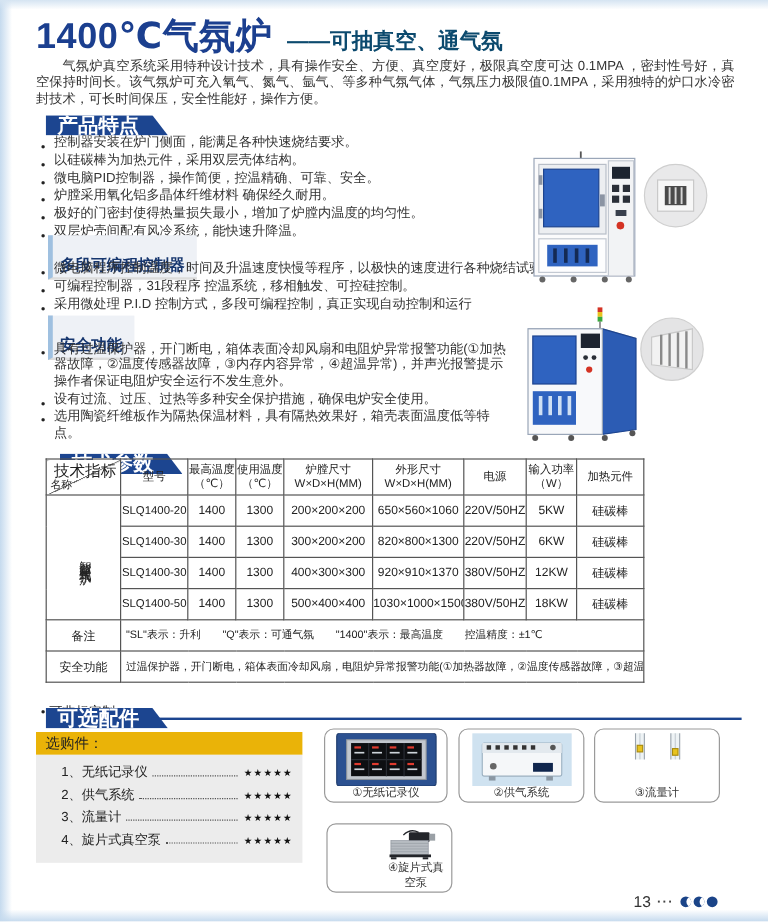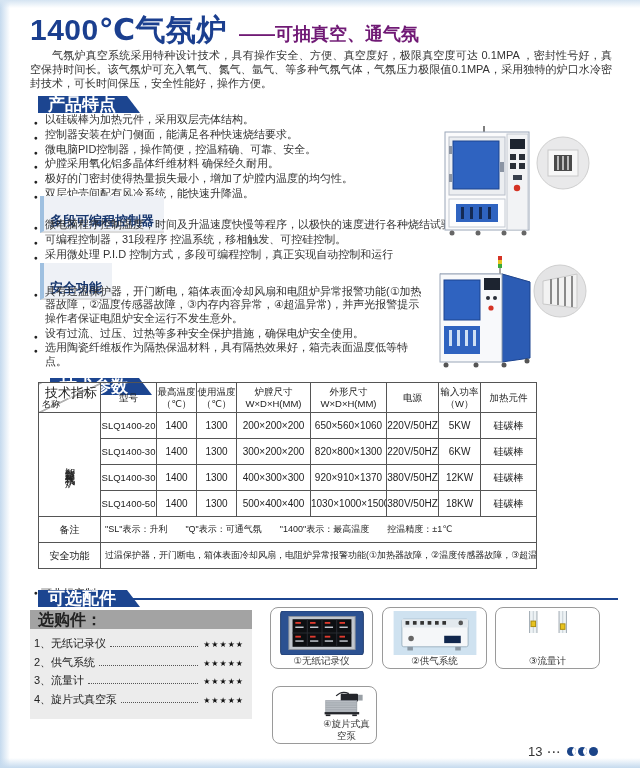--- a/index.html
+++ b/index.html
@@ -4,21 +4,21 @@
 <style>
   html,body{margin:0;padding:0;}
   body{width:640px;height:768px;background:#e8eef5;font-family:"Liberation Sans","DejaVu Sans",sans-serif;}
   .page{position:relative;width:640px;height:768px;background:#fff;overflow:hidden;}
   .edge-left{position:absolute;left:0;top:0;bottom:0;width:10px;background:linear-gradient(90deg,#c5daee,rgba(255,255,255,0));}
   .edge-top{position:absolute;left:0;top:0;right:0;height:8px;background:linear-gradient(180deg,#d5e4f2,rgba(255,255,255,0));}
   .edge-bottom{position:absolute;left:0;bottom:0;right:0;height:10px;background:linear-gradient(0deg,#c5daee,rgba(255,255,255,0));}
 
   .title-row{position:absolute;left:30px;top:10px;white-space:nowrap;}
   .title{font-size:30px;font-weight:bold;color:#1b3f8f;letter-spacing:0.5px;}
-  .subtitle{font-size:18px;font-weight:bold;color:#701a75;margin-left:12px;}
+  .subtitle{font-size:18px;font-weight:bold;color:#0c4a6e;margin-left:12px;}
 
   .intro{position:absolute;left:30px;top:49px;width:582px;margin:0;font-size:11px;line-height:13.8px;color:#333;text-indent:2em;text-align:justify;}
 
   .banner{position:absolute;height:17px;background:#1c4590;color:#fff;font-weight:bold;font-size:17px;line-height:17px;padding-left:10px;box-sizing:border-box;clip-path:polygon(0 0,calc(100% - 13px) 0,100% 100%,0 100%);}
   .banner-line{position:absolute;left:126px;top:598px;width:492px;height:2px;background:#1c4590;}
 
   ul.blist{position:absolute;list-style:none;margin:0;padding:0;font-size:11px;color:#333;}
   ul.blist li{position:relative;padding-left:11px;line-height:13.4px;margin-bottom:1.4px;}
   ul.blist li::before{content:"●";position:absolute;left:0;top:3px;font-size:6.5px;color:#222;}
 
@@ -37,22 +37,22 @@
   .c-bot{position:absolute;bottom:1px;left:3px;font-size:9px;}
   .vert{writing-mode:vertical-rl;text-orientation:upright;letter-spacing:1.5px;font-size:10.5px;text-align:center;}
   .foot-row td{height:22px;}
   .flabel{font-size:10px;}
   .ftext{font-size:9px !important;text-align:left !important;padding:0 4px !important;white-space:nowrap;}
 
   .custom-note{position:absolute;left:34px;top:586px;font-size:11px;color:#222;}
   .custom-note::before{content:"●";font-size:6.5px;vertical-align:2px;margin-right:3px;}
 
   .options-panel{position:absolute;left:30px;top:610px;width:222px;}
-  .options-header{height:19px;line-height:19px;background:#a3a3a3;color:#222;font-size:16px;font-weight:bold;padding-left:8px;}
-  .options-body{background:#ececec;padding:7px 8px 9px 4px;}
+  .options-header{height:19px;line-height:19px;background:#eab308;color:#222;font-size:12px;font-weight:normal;padding-left:8px;}
+  .options-body{background:#ececec;padding:7px 8px 9px 21px;}
   .opt-row{display:flex;align-items:baseline;height:18.5px;font-size:11px;color:#222;}
   .opt-dots{flex:1;border-bottom:1px dotted #555;margin:0 5px 3px 4px;}
   .opt-stars{font-size:8px;letter-spacing:1px;color:#111;}
 
   .card{position:absolute;background:#fff;border:1px solid #9a9a9a;border-radius:8px;box-sizing:border-box;padding:3px 3px 1px 3px;display:flex;flex-direction:column;}
   .card .art{flex:1;display:flex;align-items:center;justify-content:center;overflow:hidden;}
   .card .cap{font-size:9.5px;color:#333;text-align:center;line-height:12px;}
 
   .footer{position:absolute;left:528px;top:744px;display:flex;align-items:center;}
   .pageno{font-size:13px;color:#333;}
@@ -70,22 +70,22 @@
   <div class="edge-bottom"></div>
 
   <div class="title-row">
     <span class="title">1400℃气氛炉</span><span class="subtitle">——可抽真空、通气氛</span>
   </div>
 
   <p class="intro">气氛炉真空系统采用特种设计技术，具有操作安全、方便、真空度好，极限真空度可达 0.1MPA ，密封性号好，真空保持时间长。该气氛炉可充入氧气、氮气、氩气、等多种气氛气体，气氛压力极限值0.1MPA，采用独特的炉口水冷密封技术，可长时间保压，安全性能好，操作方便。</p>
 
   <div class="banner" style="left:38px;top:96px;width:102px;">产品特点</div>
   <ul class="blist" style="left:34px;top:113px;width:420px;">
+      <li>控制器安装在炉门侧面，能满足各种快速烧结要求。</li>
       <li>以硅碳棒为加热元件，采用双层壳体结构。</li>
-      <li>控制器安装在炉门侧面，能满足各种快速烧结要求。</li>
       <li>微电脑PID控制器，操作简便，控温精确、可靠、安全。</li>
       <li>炉膛采用氧化铝多晶体纤维材料 确保经久耐用。</li>
       <li>极好的门密封使得热量损失最小，增加了炉膛内温度的均匀性。</li>
       <li>双层炉壳间配有风冷系统，能快速升降温。</li>
     </ul>
 
   <div class="subhead" style="left:40px;top:196px;">多段可编程控制器</div>
   <ul class="blist" style="left:34px;top:218px;width:440px;">
       <li>微电脑程序控制温度，时间及升温速度快慢等程序，以极快的速度进行各种烧结试验。</li>
       <li>可编程控制器，31段程序 控温系统，移相触发、可控硅控制。</li>

